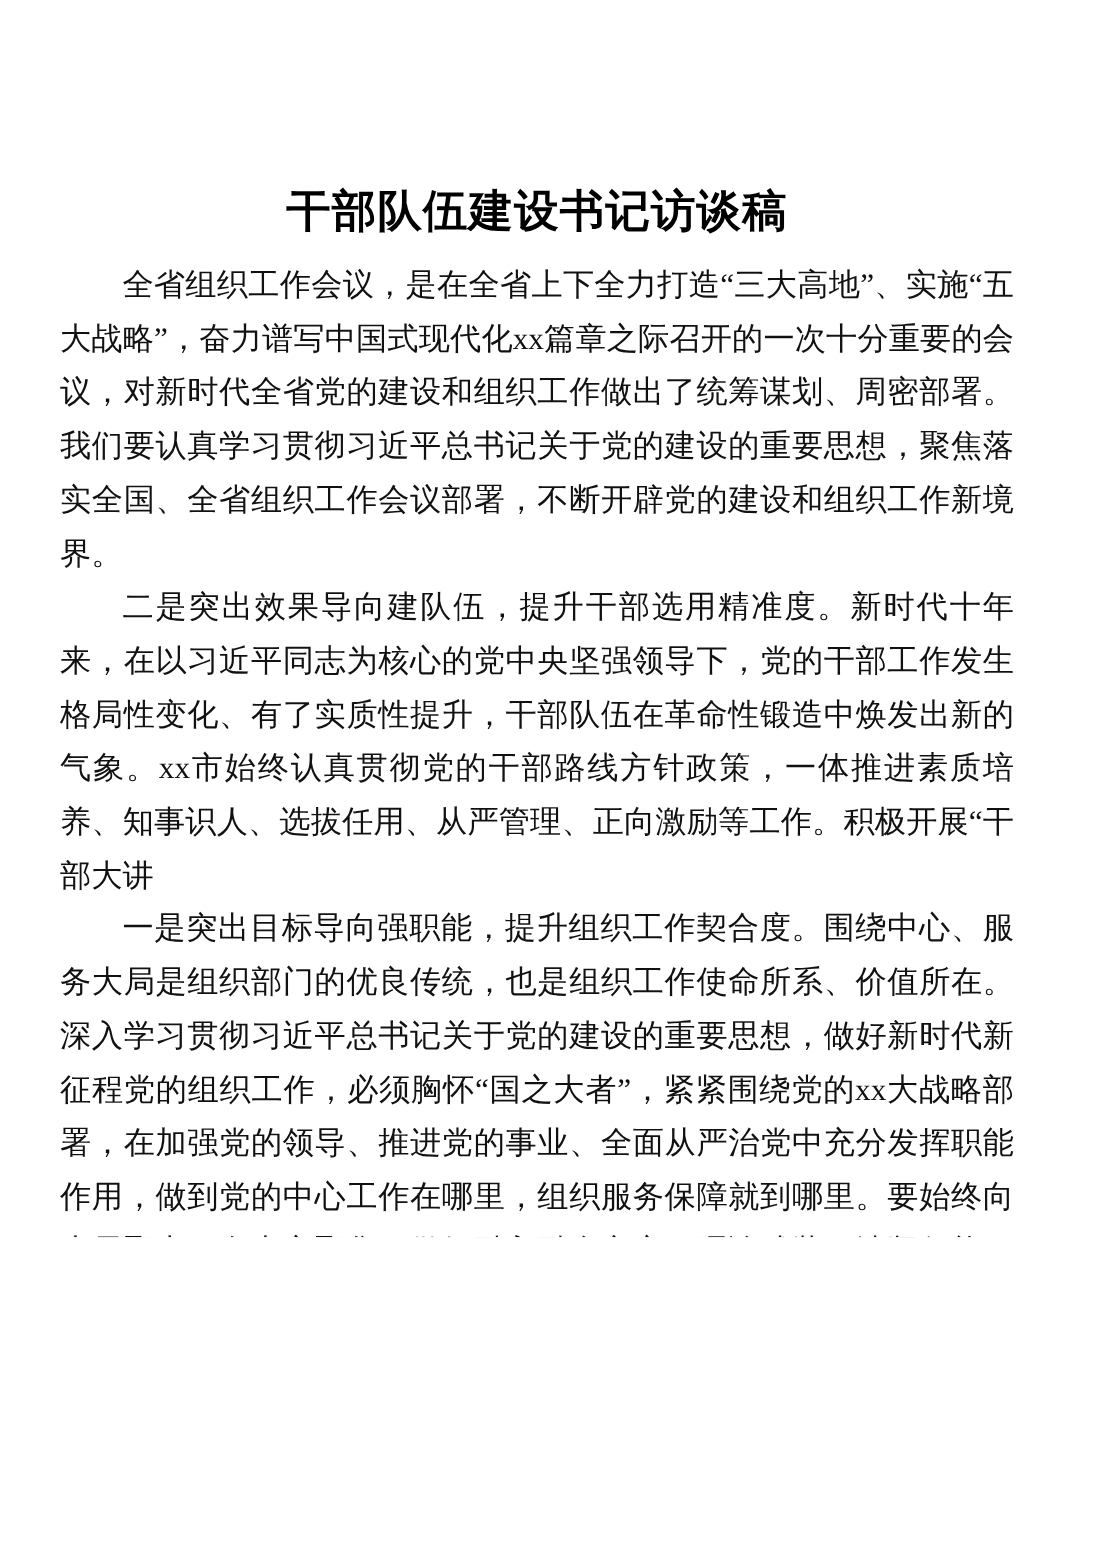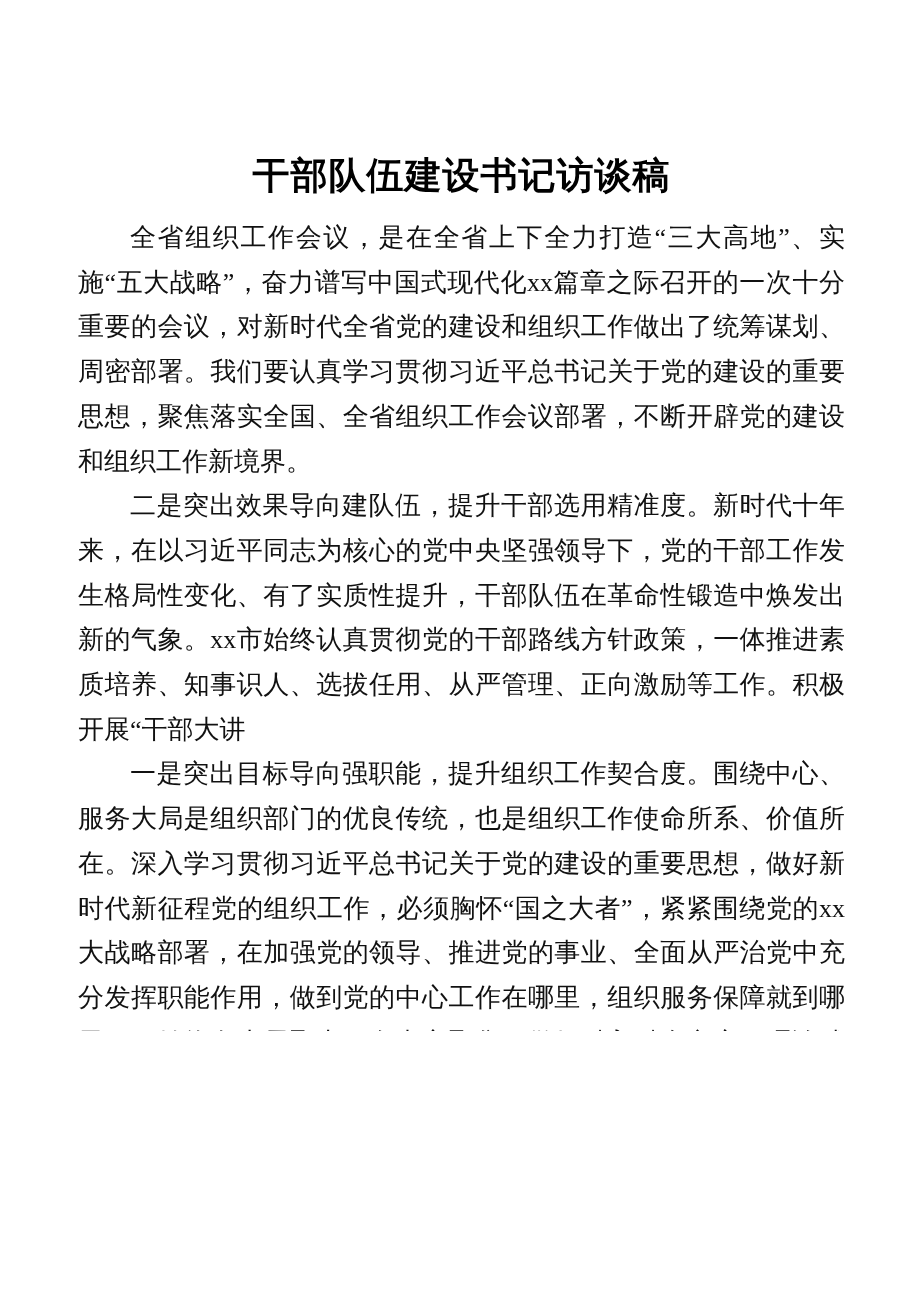--- a/index.html
+++ b/index.html
@@ -6,21 +6,21 @@
     margin: 0;
     padding: 0;
     background: #ffffff;
   }
   .page {
     position: relative;
     width: 920px;
     height: 1031px;
     box-sizing: border-box;
     background: #ffffff;
-    padding: 150px 75px 0 78px;
+    padding: 150px 75px 0 50px;
     overflow: hidden;
     font-family: "Liberation Serif", "DejaVu Serif", serif;
     color: #111111;
   }
   .doc-title {
     margin: 0 0 14px 0;
     padding: 0;
     text-align: center;
     font-size: 37px;
     line-height: 52px;

